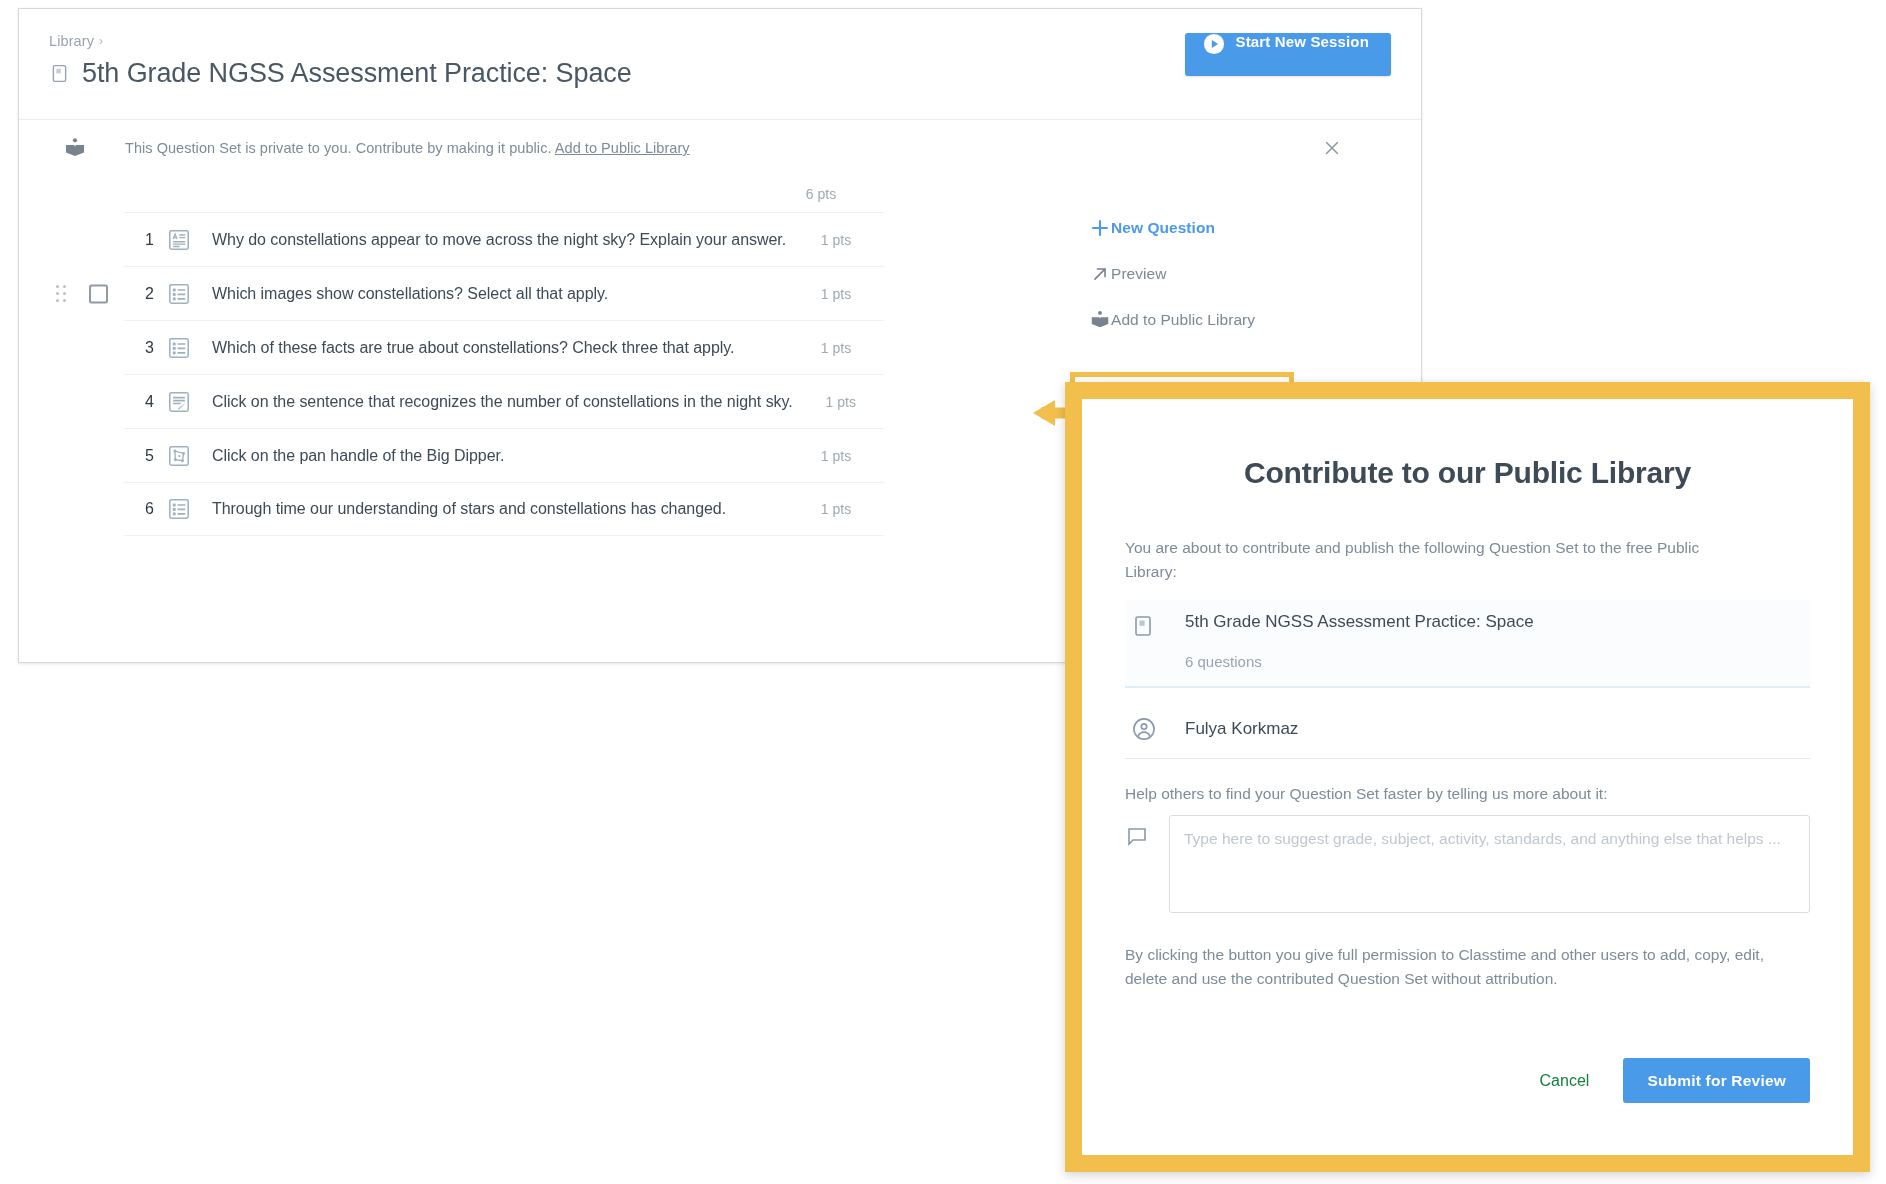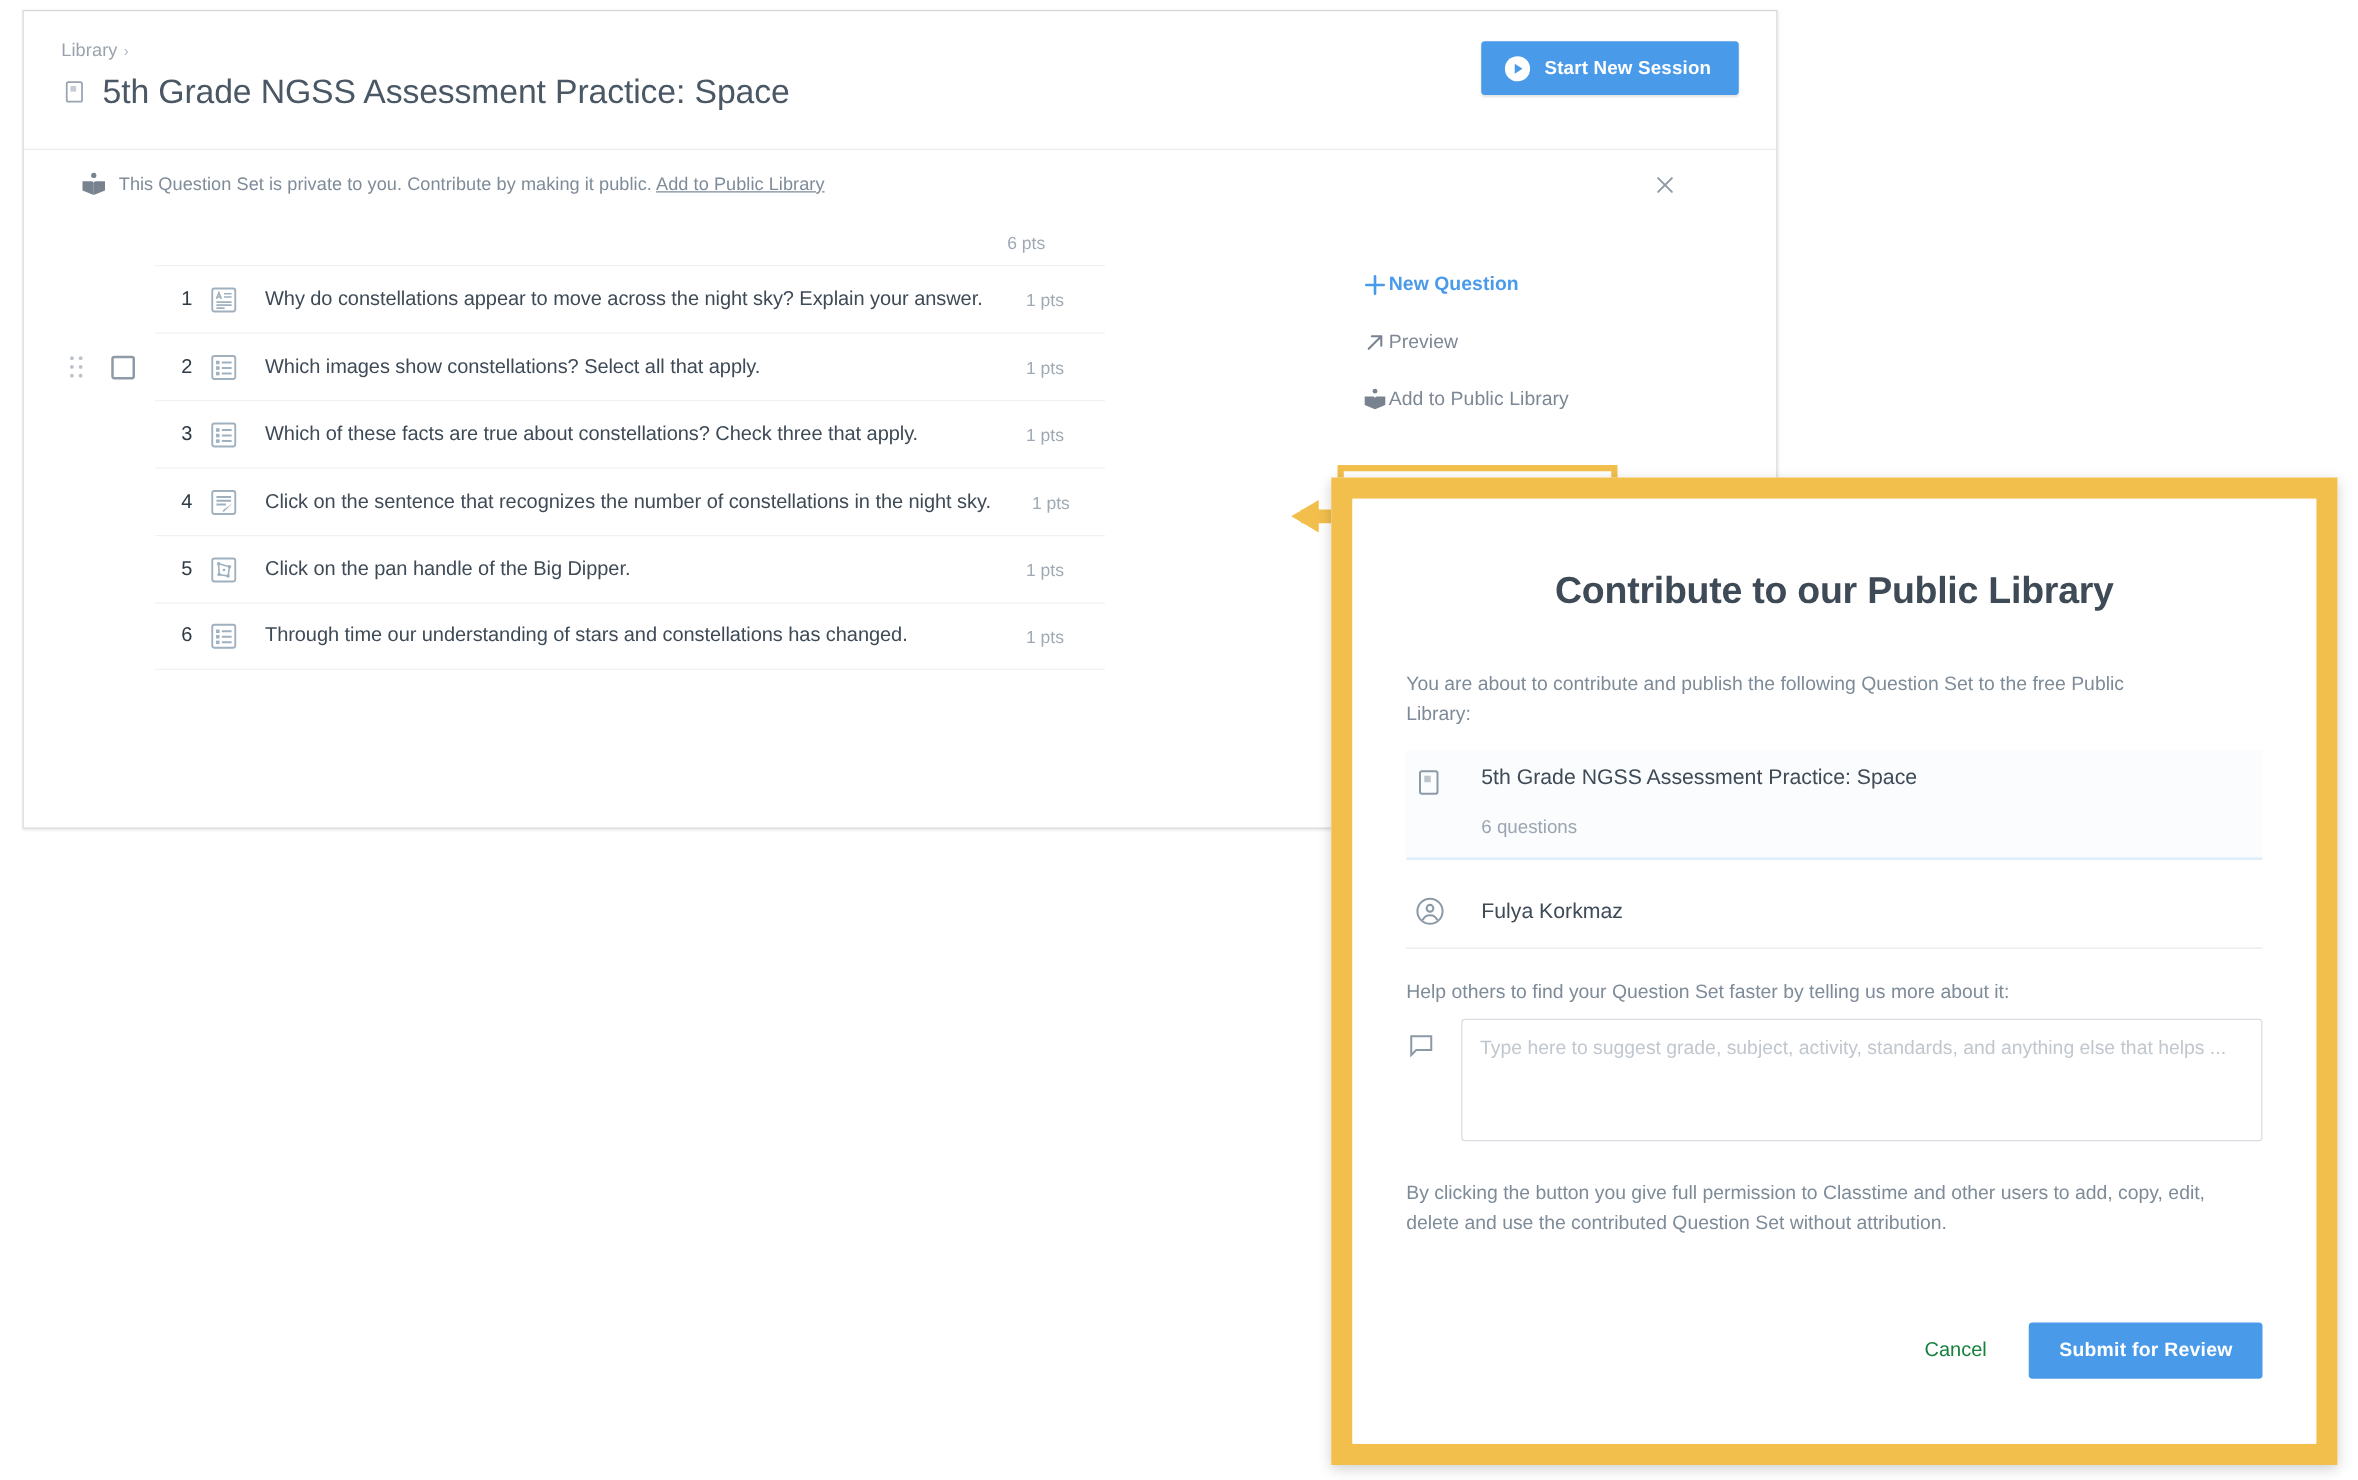--- a/index.html
+++ b/index.html
@@ -32,41 +32,41 @@
 
   .title-row { display: flex; align-items: center; gap: 12px; margin-top: 9px; }
   .doc-ico { width: 21px; height: 21px; flex: 0 0 auto; color: #99a4b0; }
   .qs-title {
     font-size: 27px; color: #4a5764; font-weight: 400; letter-spacing: -.1px;
     white-space: nowrap;
   }
 
   .start-btn {
     position: absolute; right: 30px; top: 24px;
-    display: flex; align-items: center; gap: 11px;
+    display: flex; gap: 11px;
     background: #4a9aea; color: #fff;
     border: none; border-radius: 3px;
     padding: 0 22px 0 18px; height: 43px;
     font-size: 15px; font-weight: 700; letter-spacing: .15px;
     font-family: "Liberation Sans", sans-serif;
     cursor: pointer;
     box-shadow: 0 1px 2px rgba(0,0,0,.12);
   }
   .play-ico { width: 22px; height: 22px; flex:0 0 auto; }
 
   .hr-soft { height: 1px; background: #ececec; margin: 0; }
 
   
   .banner {
     position: relative; display: flex; align-items: center;
     height: 56px; padding: 0 30px 0 44px;
   }
   .banner-ico { width: 24px; height: 24px; color: #79838f; flex: 0 0 auto; }
   .banner-text {
-    margin-left: 8px; font-size: 14.5px; color: #7e8b98; letter-spacing: .05px;
+    margin-left: 38px; font-size: 14.5px; color: #7e8b98; letter-spacing: .05px;
   }
   .banner-text .lnk { color: #7e8b98; text-decoration: underline; cursor: pointer; }
   .banner-close {
     position: absolute; right: 78px; top: 50%; transform: translateY(-50%);
     width: 22px; height: 22px; color: #8d99a5; cursor: pointer;
   }
 
   
   .pts-head {
     display: flex; justify-content: flex-end;

